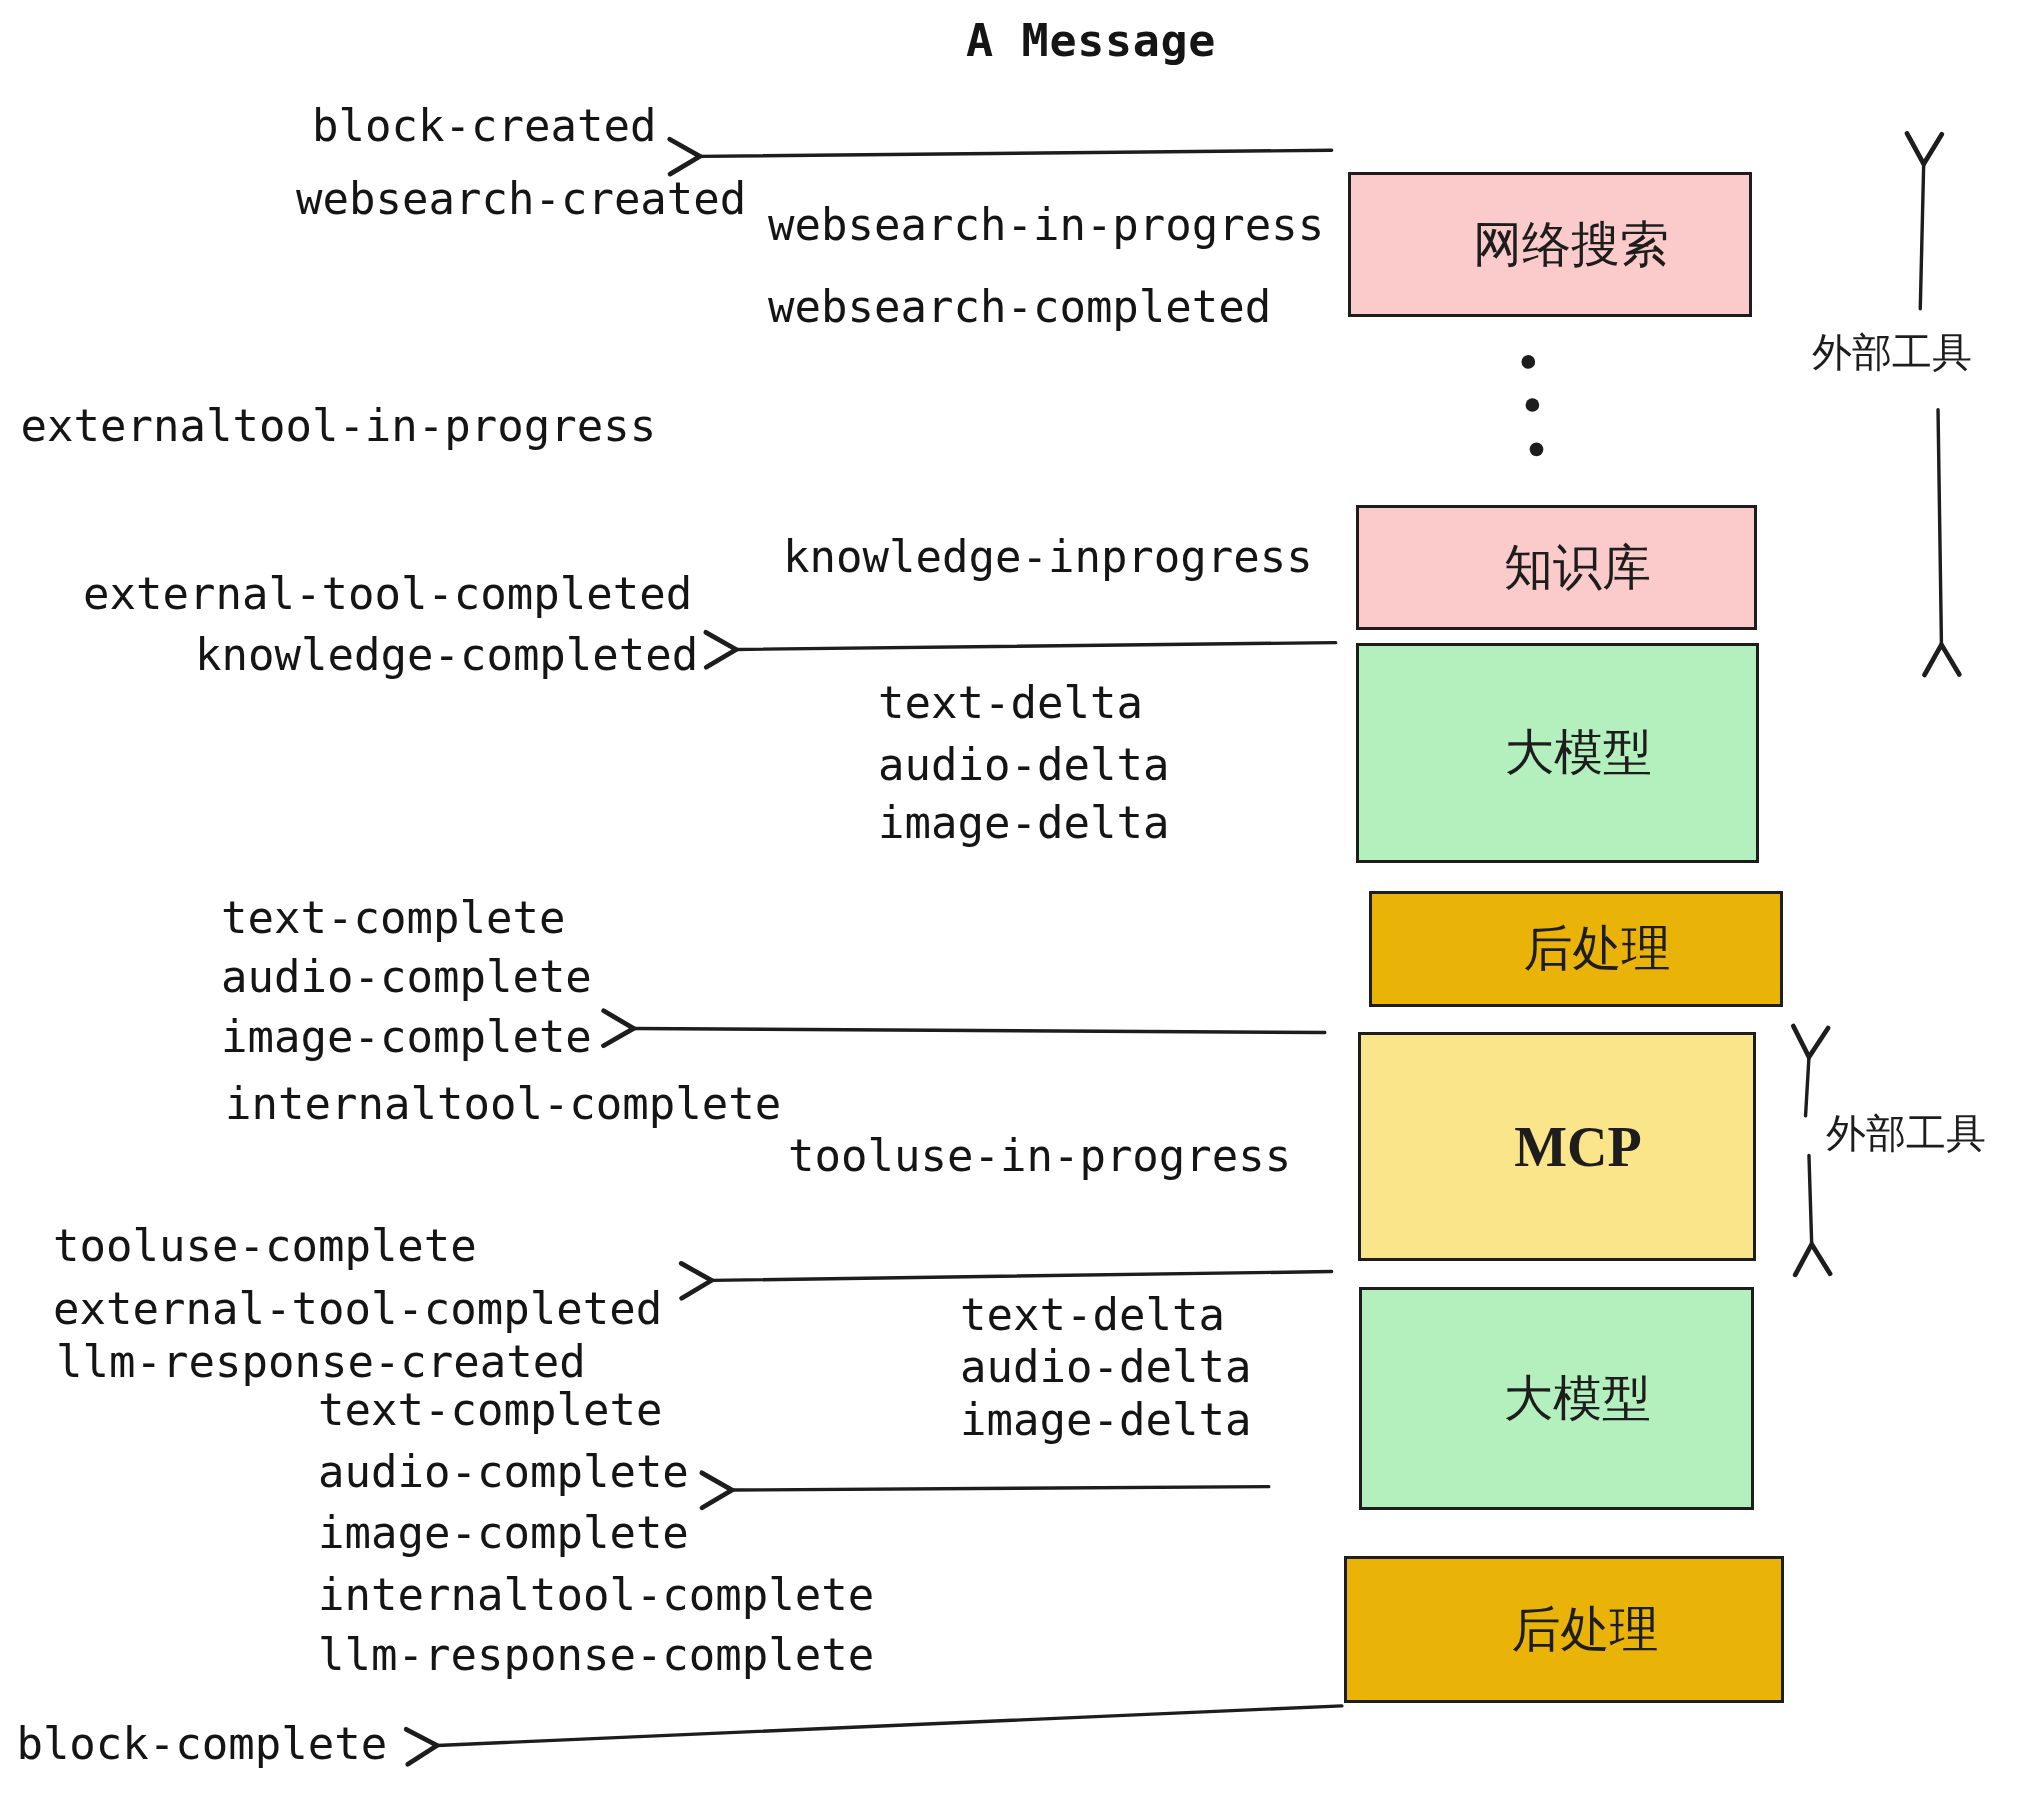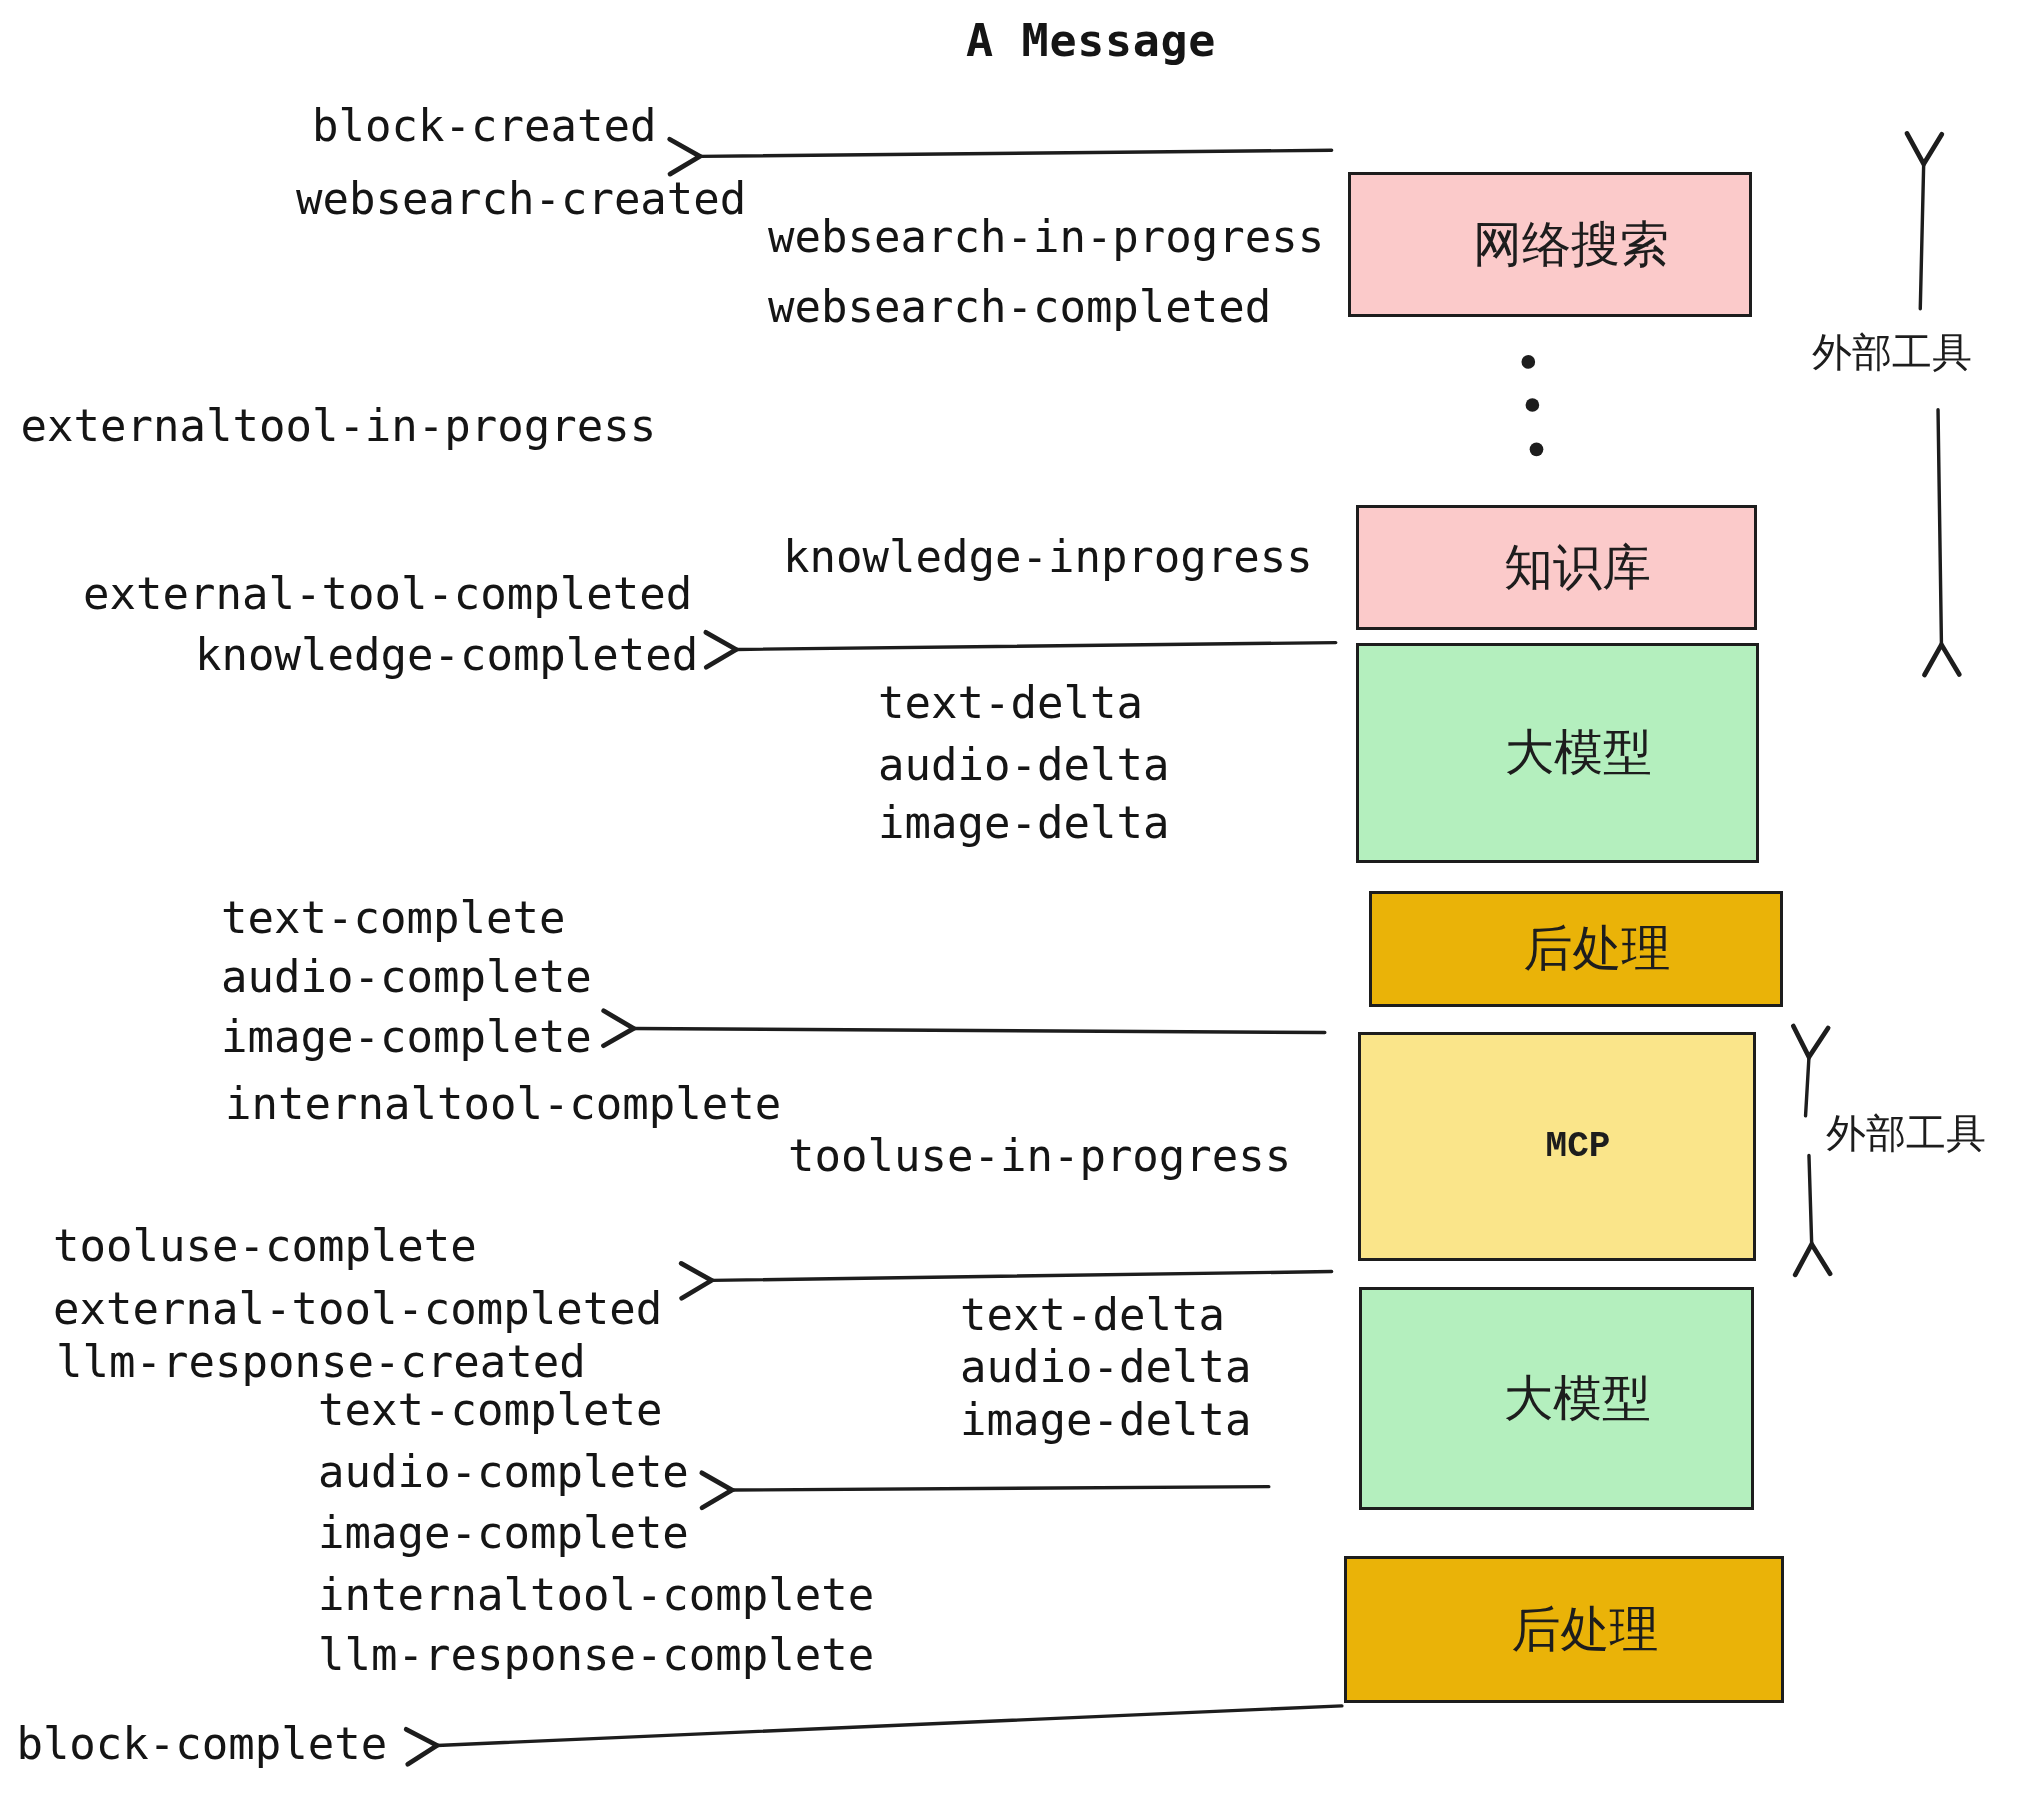--- a/index.html
+++ b/index.html
@@ -35,23 +35,23 @@
     justify-content:center;
   }
   .box .blabel{
     font-family:"Liberation Sans", sans-serif;
     font-size:49px;
     color:#1d1d1d;
     white-space:nowrap;
     margin-left:42px;
   }
   .box .blabel.mono{
-    font-family:Liberation Mono, monospace;
+    font-family:Liberation Serif, serif;
     font-weight:bold;
-    font-size:36px;
+    font-size:56px;
   }
   .box.pink{background:var(--pink,#fbcaca);}
   .box.green{background:var(--green,#b4efbe);}
   .box.yellow{background:var(--yellow,#fae58a);}
   .box.white{background:#eab308;}
   .side-label{
     position:absolute;
     font-family:"Liberation Sans", sans-serif;
     font-size:40px;
     color:#1d1d1d;
@@ -117,21 +117,21 @@
   </div>
   <div class="box white" style="left:1344px;top:1556px;width:440px;height:147px;">
     <span class="blabel">后处理</span>
   </div>
 
   <div class="side-label" style="left:1812px;top:325px;">外部工具</div>
   <div class="side-label" style="left:1826px;top:1106px;">外部工具</div>
 
   <div class="ev" style="left:312px;top:98px;">block-created</div>
   <div class="ev" style="left:296px;top:171px;text-align:center;">websearch-created</div>
-  <div class="ev" style="left:768px;top:197px;margin-top:12px;">websearch-in-progress</div>
+  <div class="ev" style="left:768px;top:197px;">websearch-in-progress</div>
   <div class="ev" style="left:768px;top:279px;">websearch-completed</div>
   <div class="ev" style="left:20.5px;top:398px;">externaltool-in-progress</div>
   <div class="ev" style="left:783px;top:529px;">knowledge-inprogress</div>
   <div class="ev" style="left:83px;top:566px;">external-tool-completed</div>
   <div class="ev" style="left:195px;top:627px;">knowledge-completed</div>
   <div class="ev" style="left:878px;top:675px;">text-delta</div>
   <div class="ev" style="left:878px;top:737px;">audio-delta</div>
   <div class="ev" style="left:878px;top:795px;">image-delta</div>
   <div class="ev" style="left:221px;top:890px;">text-complete</div>
   <div class="ev" style="left:221px;top:949px;">audio-complete</div>

